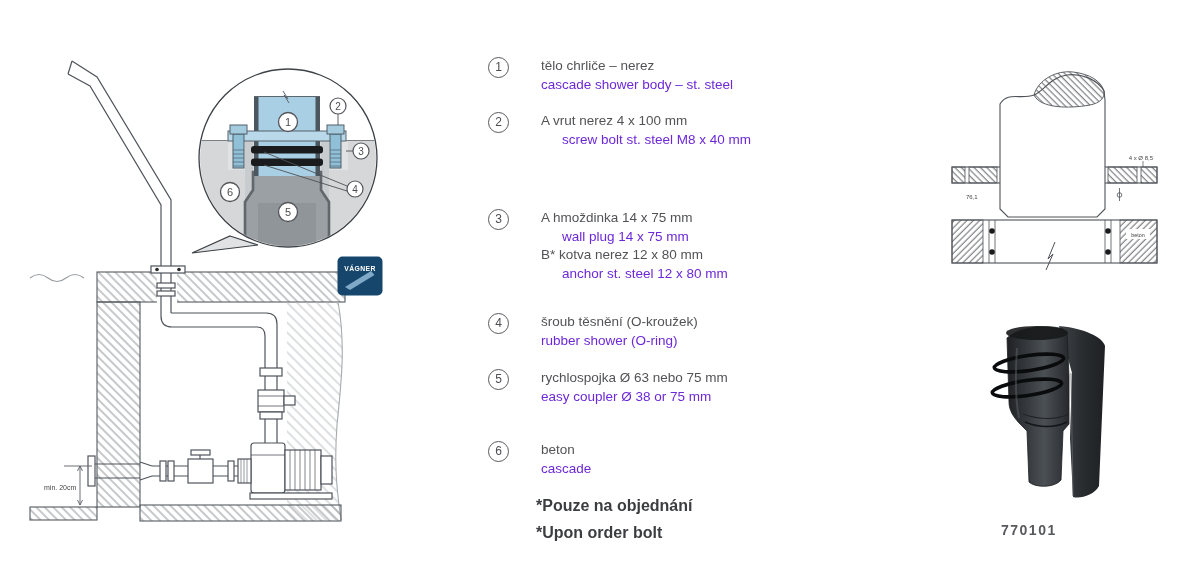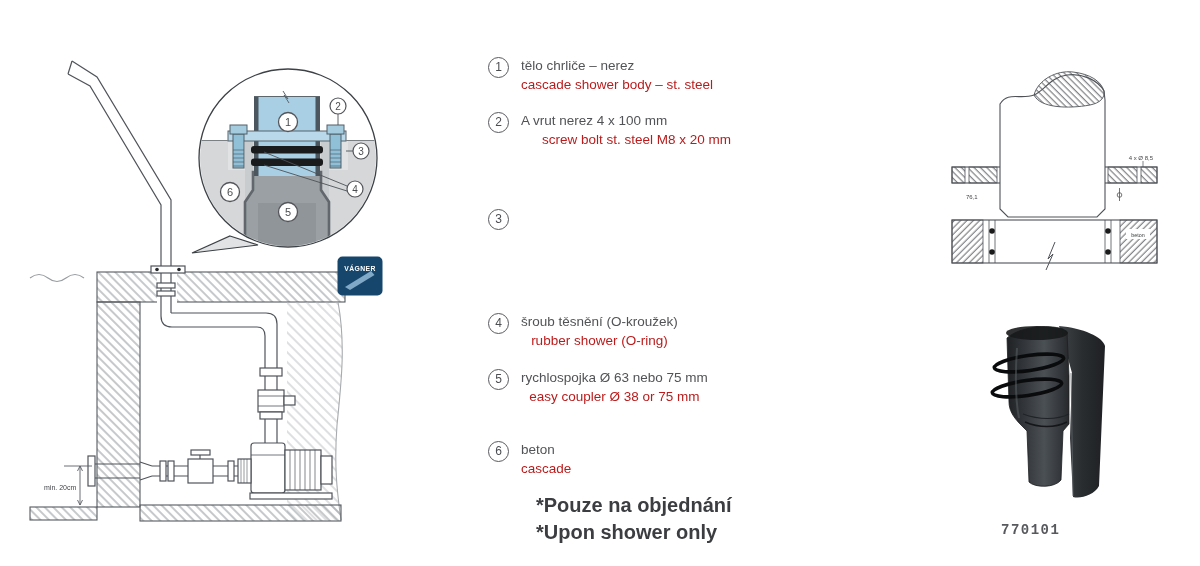--- a/index.html
+++ b/index.html
@@ -7,27 +7,27 @@
         font-family:"Liberation Sans","DejaVu Sans",sans-serif;}
   svg{position:absolute;}
   .left-svg{left:0;top:0;}
   .tech-svg{left:940px;top:60px;}
   .photo-svg{left:987px;top:318px;}
   .logo{position:absolute;left:337px;top:256px;width:46px;height:40px;}
   .legend{position:absolute;left:488px;top:0;width:340px;height:566px;}
   .li{position:absolute;left:0;display:flex;}
   .num{flex:0 0 auto;width:19px;height:19px;border:1.4px solid #595a5e;border-radius:50%;
        color:#4c4d50;font-size:12px;line-height:19px;text-align:center;margin-top:0px;}
-  .lines{margin-left:12px;display:flex;flex-direction:column;font-size:13.5px;line-height:18.6px;white-space:nowrap;}
+  .lines{margin-left:32px;display:flex;flex-direction:column;font-size:13.5px;line-height:18.6px;white-space:nowrap;}
   .cz{color:#525356;}
-  .en{color:#b91c1c;text-align:center;}
+  .en{color:#6d28d9;}
   .ind{padding-left:21px;}
-  .notes{position:absolute;left:536px;top:492px;font-size:20px;font-weight:bold;color:#3c3d40;line-height:27px;white-space:nowrap;}
+  .notes{position:absolute;left:536px;top:492px;font-size:16px;font-weight:bold;color:#3c3d40;line-height:27px;white-space:nowrap;}
   .code{position:absolute;left:1001px;top:522px;font-size:14px;font-weight:600;
-        letter-spacing:1.5px;color:#58595c;font-family:Liberation Mono, monospace;}
+        letter-spacing:1.5px;color:#58595c;}
 </style>
 </head>
 <body>
 
 <div class="page">
 
   <svg class="left-svg" viewBox="0 0 470 566" width="470" height="566">
     <defs>
       <pattern id="h1" patternUnits="userSpaceOnUse" width="6" height="6" patternTransform="rotate(-45)">
         <line x1="3" y1="0" x2="3" y2="6" stroke="#8e9397" stroke-width="1"></line>
@@ -174,26 +174,32 @@
       <div class="lines">
         <span class="cz">tělo chrliče – nerez</span>
         <span class="en">cascade shower body – st. steel</span>
       </div>
     </div>
 
     <div class="li" style="top:112px">
       <span class="num">2</span>
       <div class="lines">
         <span class="cz">A vrut nerez 4 x 100 mm</span>
-        <span class="en ind">screw bolt st. steel M8 x 20 mm</span>
+        <span class="en ind">screw bolt st. steel M8 x 40 mm</span>
       </div>
     </div>
 
     <div class="li" style="top:209px">
       <span class="num">3</span>
+      <div class="lines">
+        <span class="cz">A hmoždinka 14 x 75 mm</span>
+        <span class="en ind">wall plug 14 x 75 mm</span>
+        <span class="cz">B* kotva nerez 12 x 80 mm</span>
+        <span class="en ind">anchor st. steel 12 x 80 mm</span>
+      </div>
     </div>
 
     <div class="li" style="top:313px">
       <span class="num">4</span>
       <div class="lines">
         <span class="cz">šroub těsnění (O-kroužek)</span>
         <span class="en">rubber shower (O-ring)</span>
       </div>
     </div>
 
@@ -209,21 +215,21 @@
       <span class="num">6</span>
       <div class="lines">
         <span class="cz">beton</span>
         <span class="en">cascade</span>
       </div>
     </div>
   </div>
 
   <div class="notes">
     <div>*Pouze na objednání</div>
-    <div>*Upon shower only</div>
+    <div>*Upon order bolt</div>
   </div>
 
   <svg class="tech-svg" viewBox="0 0 230 230" width="230" height="230">
     <defs>
       <pattern id="hA" patternUnits="userSpaceOnUse" width="4.5" height="4.5" patternTransform="rotate(-45)">
         <line x1="2" y1="0" x2="2" y2="4.5" stroke="#53565a" stroke-width="0.9"></line>
       </pattern>
       <pattern id="hB" patternUnits="userSpaceOnUse" width="4.5" height="4.5" patternTransform="rotate(45)">
         <line x1="2" y1="0" x2="2" y2="4.5" stroke="#53565a" stroke-width="0.9"></line>
       </pattern>

